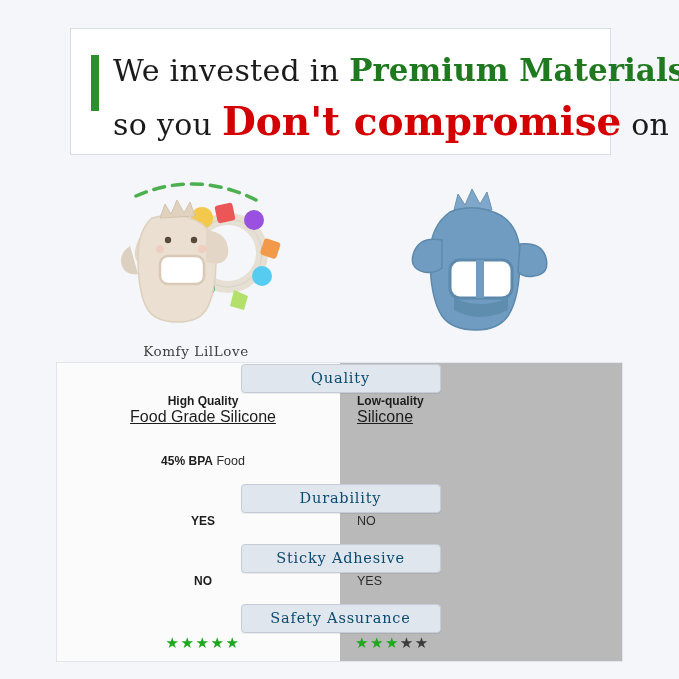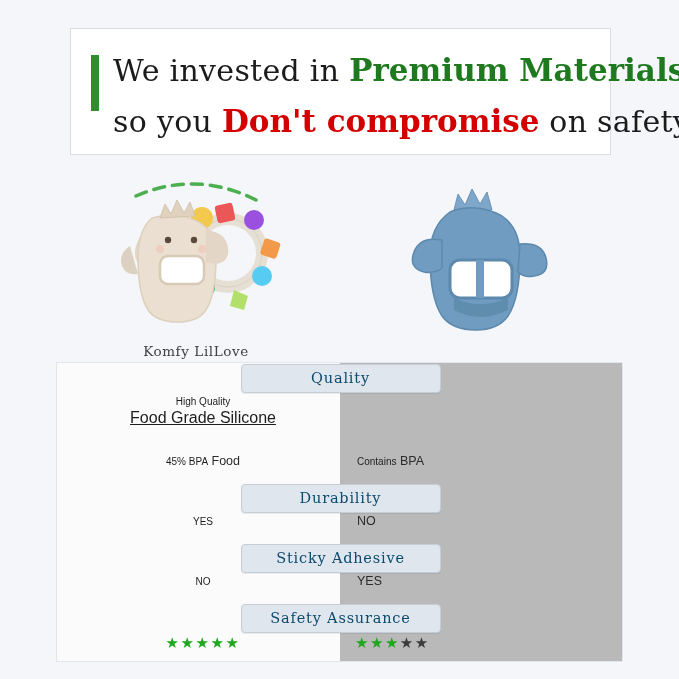--- a/index.html
+++ b/index.html
@@ -55,21 +55,21 @@
   .hl-line .plain { font-family: "DejaVu Serif", serif; font-weight: 400; }
   .hl-green {
     color: #1f7a1f;
     font-weight: 700;
     font-size: 31px;
     letter-spacing: 0px;
   }
   .hl-red {
     color: #d40000;
     font-weight: 700;
-    font-size: 31px;
+    font-size: 39px;
     letter-spacing: 0px;
   }
 
   
   .products {
     position: absolute;
     left: 0;
     top: 168px;
     width: 679px;
     height: 195px;
@@ -156,21 +156,21 @@
     position: absolute;
     top: 30px;
     width: 240px;
     font-family: "Liberation Sans", sans-serif;
     font-size: 12.5px;
     color: #1d1d1d;
     line-height: 16px;
   }
   .cell.left  { left: 26px;  text-align: center; }
   .cell.right { left: 300px; text-align: left; }
-  .cell .strong { font-weight: normal; font-size: 10px; }
+  .cell .strong { font-weight: bold; font-size: 12px; }
   .cell .muted  { color: #2b2b2b; }
   .cell .sub    { display: block; font-size: 16px; text-decoration: underline; }
 
   .stars {
     position: absolute;
     top: 32px;
     font-size: 15px;
     letter-spacing: 1.5px;
     line-height: 16px;
   }
@@ -261,28 +261,29 @@
   <div class="compare">
     <div class="compare-shade"></div>
     <div class="rows">
 
       <div class="row" style="top:0px;">
         <div class="pill">Quality</div>
         <div class="cell left">
           <span class="strong">High Quality</span>
           <span class="sub">Food Grade Silicone</span>
         </div>
+        <div class="cell right">
+          <span class="strong">Low-quality</span>
+          <span class="sub">Silicone</span>
+        </div>
       </div>
 
       <div class="row" style="top:60px;">
         <div class="cell left">
           <span class="strong">45% BPA</span><span class="muted"> Food</span>
-        </div>
-        <div class="cell right">
-          <span class="strong">Contains</span><span class="muted"> BPA</span>
         </div>
       </div>
 
       <div class="row" style="top:120px;">
         <div class="pill">Durability</div>
         <div class="cell left">
           <span class="strong">YES</span>
         </div>
         <div class="cell right">
           <span class="muted">NO</span>

